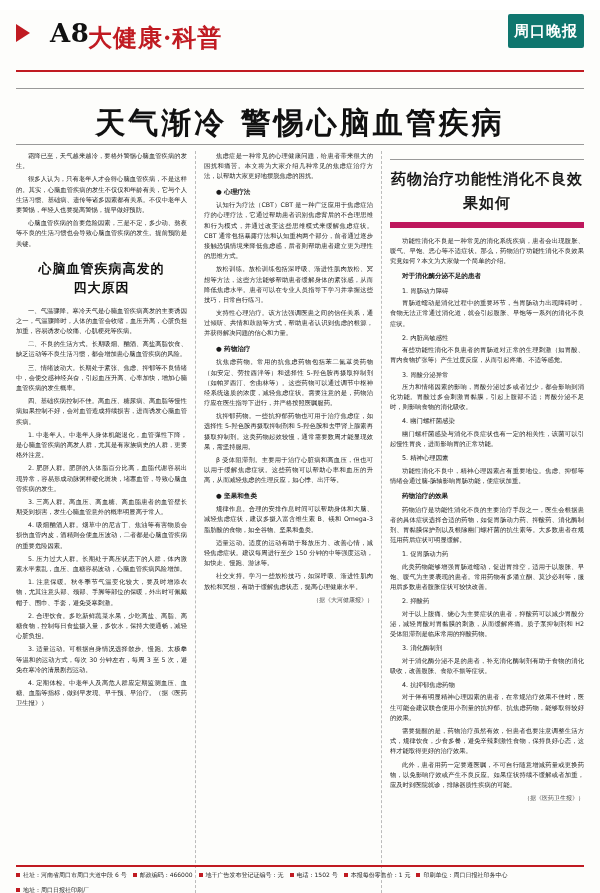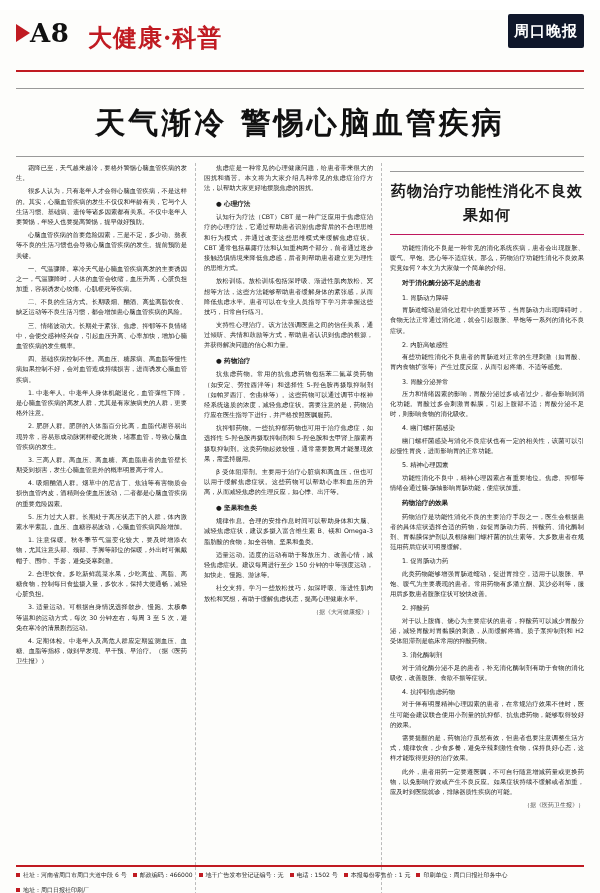--- a/index.html
+++ b/index.html
@@ -30,21 +30,21 @@
     height: 60px;
     border-bottom: 2px solid #c01b22;
     margin: 10px 16px 0 16px;
   }
   .page-flag {
     position: absolute;
     left: 0;
     top: 10px;
     display: flex;
     align-items: center;
-    gap: 0;
+    gap: 20px;
   }
   .flag-arrow {
     width: 0; height: 0;
     border-top: 9px solid transparent;
     border-bottom: 9px solid transparent;
     border-left: 14px solid #c01b22;
   }
   .page-num {
     font-family: "DejaVu Serif", "Liberation Serif", serif;
     font-size: 26px;
@@ -71,38 +71,38 @@
     font-size: 7px;
     line-height: 1.7;
     color: #333;
   }
   .paper-logo {
     position: absolute;
     right: 0;
     top: 4px;
     width: 76px;
     height: 34px;
-    background: #0f172a;
+    background: #0f766e;
     color: #fff;
     display: flex;
     align-items: center;
     justify-content: center;
     font-family: "DejaVu Serif", "Liberation Serif", serif;
     font-size: 15px;
     font-weight: bold;
     letter-spacing: 1px;
     border-radius: 2px;
   }
 
   
   .headline-wrap {
     margin: 16px 16px 6px 16px;
     border-top: 1px solid #999;
     border-bottom: 1px solid #999;
-    padding: 14px 0 12px 0;
+    padding: 14px 0 0 0;
     text-align: center;
   }
   .headline {
     font-family: "DejaVu Serif", "Liberation Serif", serif;
     font-size: 30px;
     font-weight: bold;
     letter-spacing: 3px;
     color: #111;
   }
 
@@ -143,21 +143,21 @@
   .banner-head {
     font-family: "DejaVu Serif", "Liberation Serif", serif;
     font-size: 15px;
     font-weight: bold;
     text-align: center;
     margin: 8px 0 8px 0;
     letter-spacing: 1px;
   }
   .banner-head.rule {
     border-top: 1px solid #999;
-    border-bottom: 1px solid #be185d;
+    border-bottom: 6px solid #be185d;
     padding: 7px 0 6px 0;
   }
   .mini-head {
     font-size: 6.6px;
     font-weight: bold;
     margin: 5px 0 3px 0;
     text-indent: 12px;
   }
   .tiny-head {
     font-size: 6.4px;
@@ -214,20 +214,22 @@
     <div class="headline">天气渐冷  警惕心脑血管疾病</div>
   </div>
 
   <div class="columns">
 
     <div class="col c1">
       <p class="body">霜降已至，天气越来越冷，要格外警惕心脑血管疾病的发生。</p>
       <p class="body">很多人认为，只有老年人才会得心脑血管疾病，不是这样的。其实，心脑血管疾病的发生不仅仅和年龄有关，它与个人生活习惯、基础病、遗传等诸多因素都有关系。不仅中老年人要警惕，年轻人也要提高警惕，提早做好预防。</p>
       <p class="body">心脑血管疾病的首要危险因素，三是不定，多少动、熬夜等不良的生活习惯也会导致心脑血管疾病的发生。提前预防是关键。</p>
 
+      <div class="sub-head" style="white-space:pre-line;">心脑血管疾病高发的
+四大原因</div>
       <p class="body">一、气温骤降。寒冷天气是心脑血管疾病高发的主要诱因之一，气温骤降时，人体的血管会收缩，血压升高，心脏负担加重，容易诱发心绞痛、心肌梗死等疾病。</p>
       <p class="body">二、不良的生活方式。长期吸烟、酗酒、高盐高脂饮食、缺乏运动等不良生活习惯，都会增加患心脑血管疾病的风险。</p>
       <p class="body">三、情绪波动大。长期处于紧张、焦虑、抑郁等不良情绪中，会使交感神经兴奋，引起血压升高、心率加快，增加心脑血管疾病的发生概率。</p>
       <p class="body">四、基础疾病控制不佳。高血压、糖尿病、高血脂等慢性病如果控制不好，会对血管造成持续损害，进而诱发心脑血管疾病。</p>
 
       <p class="body">1. 中老年人。中老年人身体机能退化，血管弹性下降，是心脑血管疾病的高发人群，尤其是有家族病史的人群，更要格外注意。</p>
       <p class="body">2. 肥胖人群。肥胖的人体脂百分比高，血脂代谢容易出现异常，容易形成动脉粥样硬化斑块，堵塞血管，导致心脑血管疾病的发生。</p>
       <p class="body">3. 三高人群。高血压、高血糖、高血脂患者的血管壁长期受到损害，发生心脑血管意外的概率明显高于常人。</p>
       <p class="body">4. 吸烟酗酒人群。烟草中的尼古丁、焦油等有害物质会损伤血管内皮，酒精则会使血压波动，二者都是心脑血管疾病的重要危险因素。</p>
       <p class="body">5. 压力过大人群。长期处于高压状态下的人群，体内激素水平紊乱，血压、血糖容易波动，心脑血管疾病风险增加。</p>

